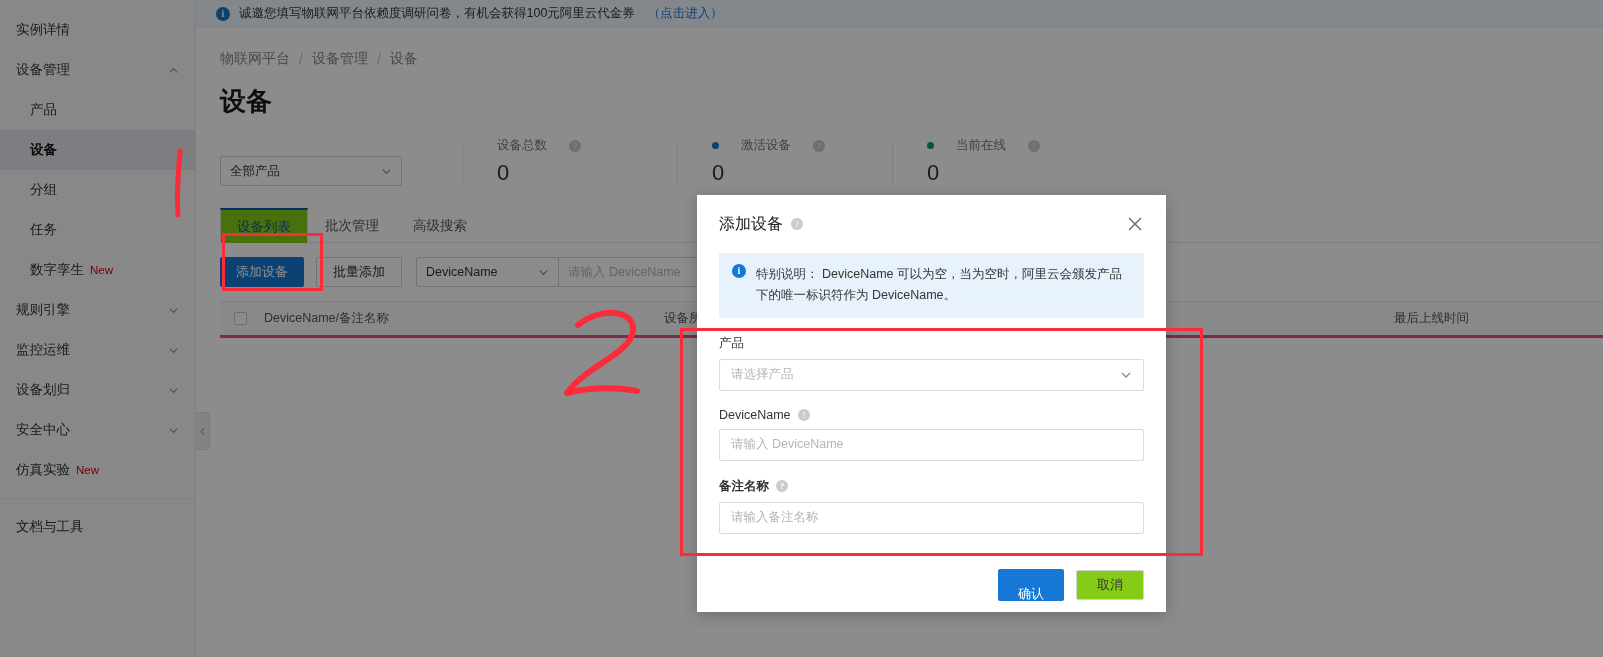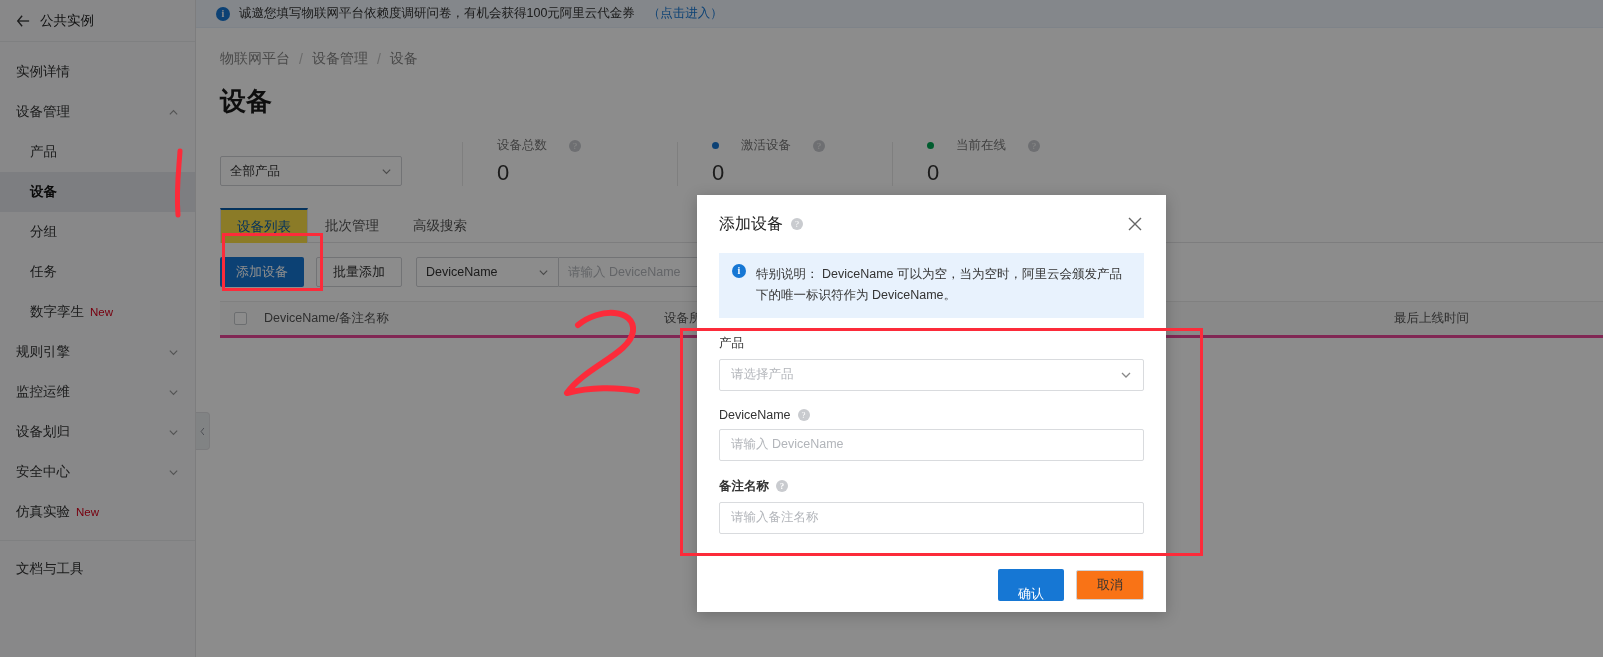--- a/index.html
+++ b/index.html
@@ -93,21 +93,21 @@
   }
   .stat-value { font-size: 22px; color: #333; margin-top: 6px; }
 
   .tabs { display: flex; margin: 22px 0 0 24px; border-bottom: 1px solid #e3e4e6; width: calc(100% - 24px); }
   .tab {
     height: 34px; padding: 0 16px; font-size: 13.5px; color: #555;
     display: flex; align-items: center; border: 1px solid transparent;
     border-bottom: none; cursor: pointer;
   }
   .tab.active {
-    color: #0a5ca8; background: #fde047; border-color: #e3e4e6;
+    color: #0a5ca8; background: #84cc16; border-color: #e3e4e6;
     border-top: 2px solid #0a5ca8; margin-bottom: -1px; height: 35px;
   }
 
   .toolbar { display: flex; align-items: center; margin: 14px 0 0 24px; }
   .btn-primary {
     height: 30px; padding: 0 16px; background: #1677d4; color: #fff; border: none;
     border-radius: 2px; font-size: 13px; cursor: pointer;
     font-family: "Liberation Sans", sans-serif;
   }
   .btn-default {
@@ -174,49 +174,40 @@
   .input-like .chev { width: 12px; height: 12px; color: #888; flex: none; }
   .modal-foot {
     position: absolute; bottom: 0; left: 0; right: 0; height: 54px;
     display: flex; align-items: center; justify-content: flex-end; gap: 12px; padding: 0 22px;
   }
   .mbtn-primary {
     height: 30px; padding: 16px 20px; background: #1677d4; color: #fff; border: none;
     border-radius: 2px; font-size: 13px; cursor: pointer; font-family: "Liberation Sans", sans-serif;
   }
   .mbtn-default {
-    height: 30px; padding: 0 20px; background: #f97316; color: #333; border: 1px solid #d0d2d6;
+    height: 30px; padding: 0 20px; background: #84cc16; color: #333; border: 1px solid #d0d2d6;
     border-radius: 2px; font-size: 13px; cursor: pointer; font-family: "Liberation Sans", sans-serif;
   }
 
   
   .anno { position: absolute; z-index: 90; pointer-events: none; }
   .anno-rect { border: 3px solid #fc2b3a; }
   #anno-box-add { left: 222px; top: 233px; width: 101px; height: 58px; }
   #anno-box-form { left: 680px; top: 328px; width: 523px; height: 228px; }
   #anno-num1 { left: 160px; top: 148px; width: 40px; height: 70px; }
   #anno-num2 { left: 545px; top: 295px; width: 115px; height: 110px; }
 </style>
 </head>
 <body>
 
 <div id="root">
 
   <div class="page-layer">
 
     <div class="sidebar">
-      <div class="sb-top">
-        <span class="sb-back">
-          <svg viewBox="0 0 16 16" width="14" height="14">
-              <path d="M7 2 L2 8 L7 14" fill="none" stroke="#333" stroke-width="1.5"></path>
-              <path d="M2 8 H15" stroke="#333" stroke-width="1.5"></path>
-            </svg>
-        </span>
-        <span class="sb-top-label">公共实例</span>
-      </div>
 
       <div class="sb-list">
         <div class="sb-item">
           <span class="sb-label-wrap">
               <span>实例详情</span>
             </span>
         </div>
 
         <div class="sb-item">
           <span class="sb-label-wrap">

